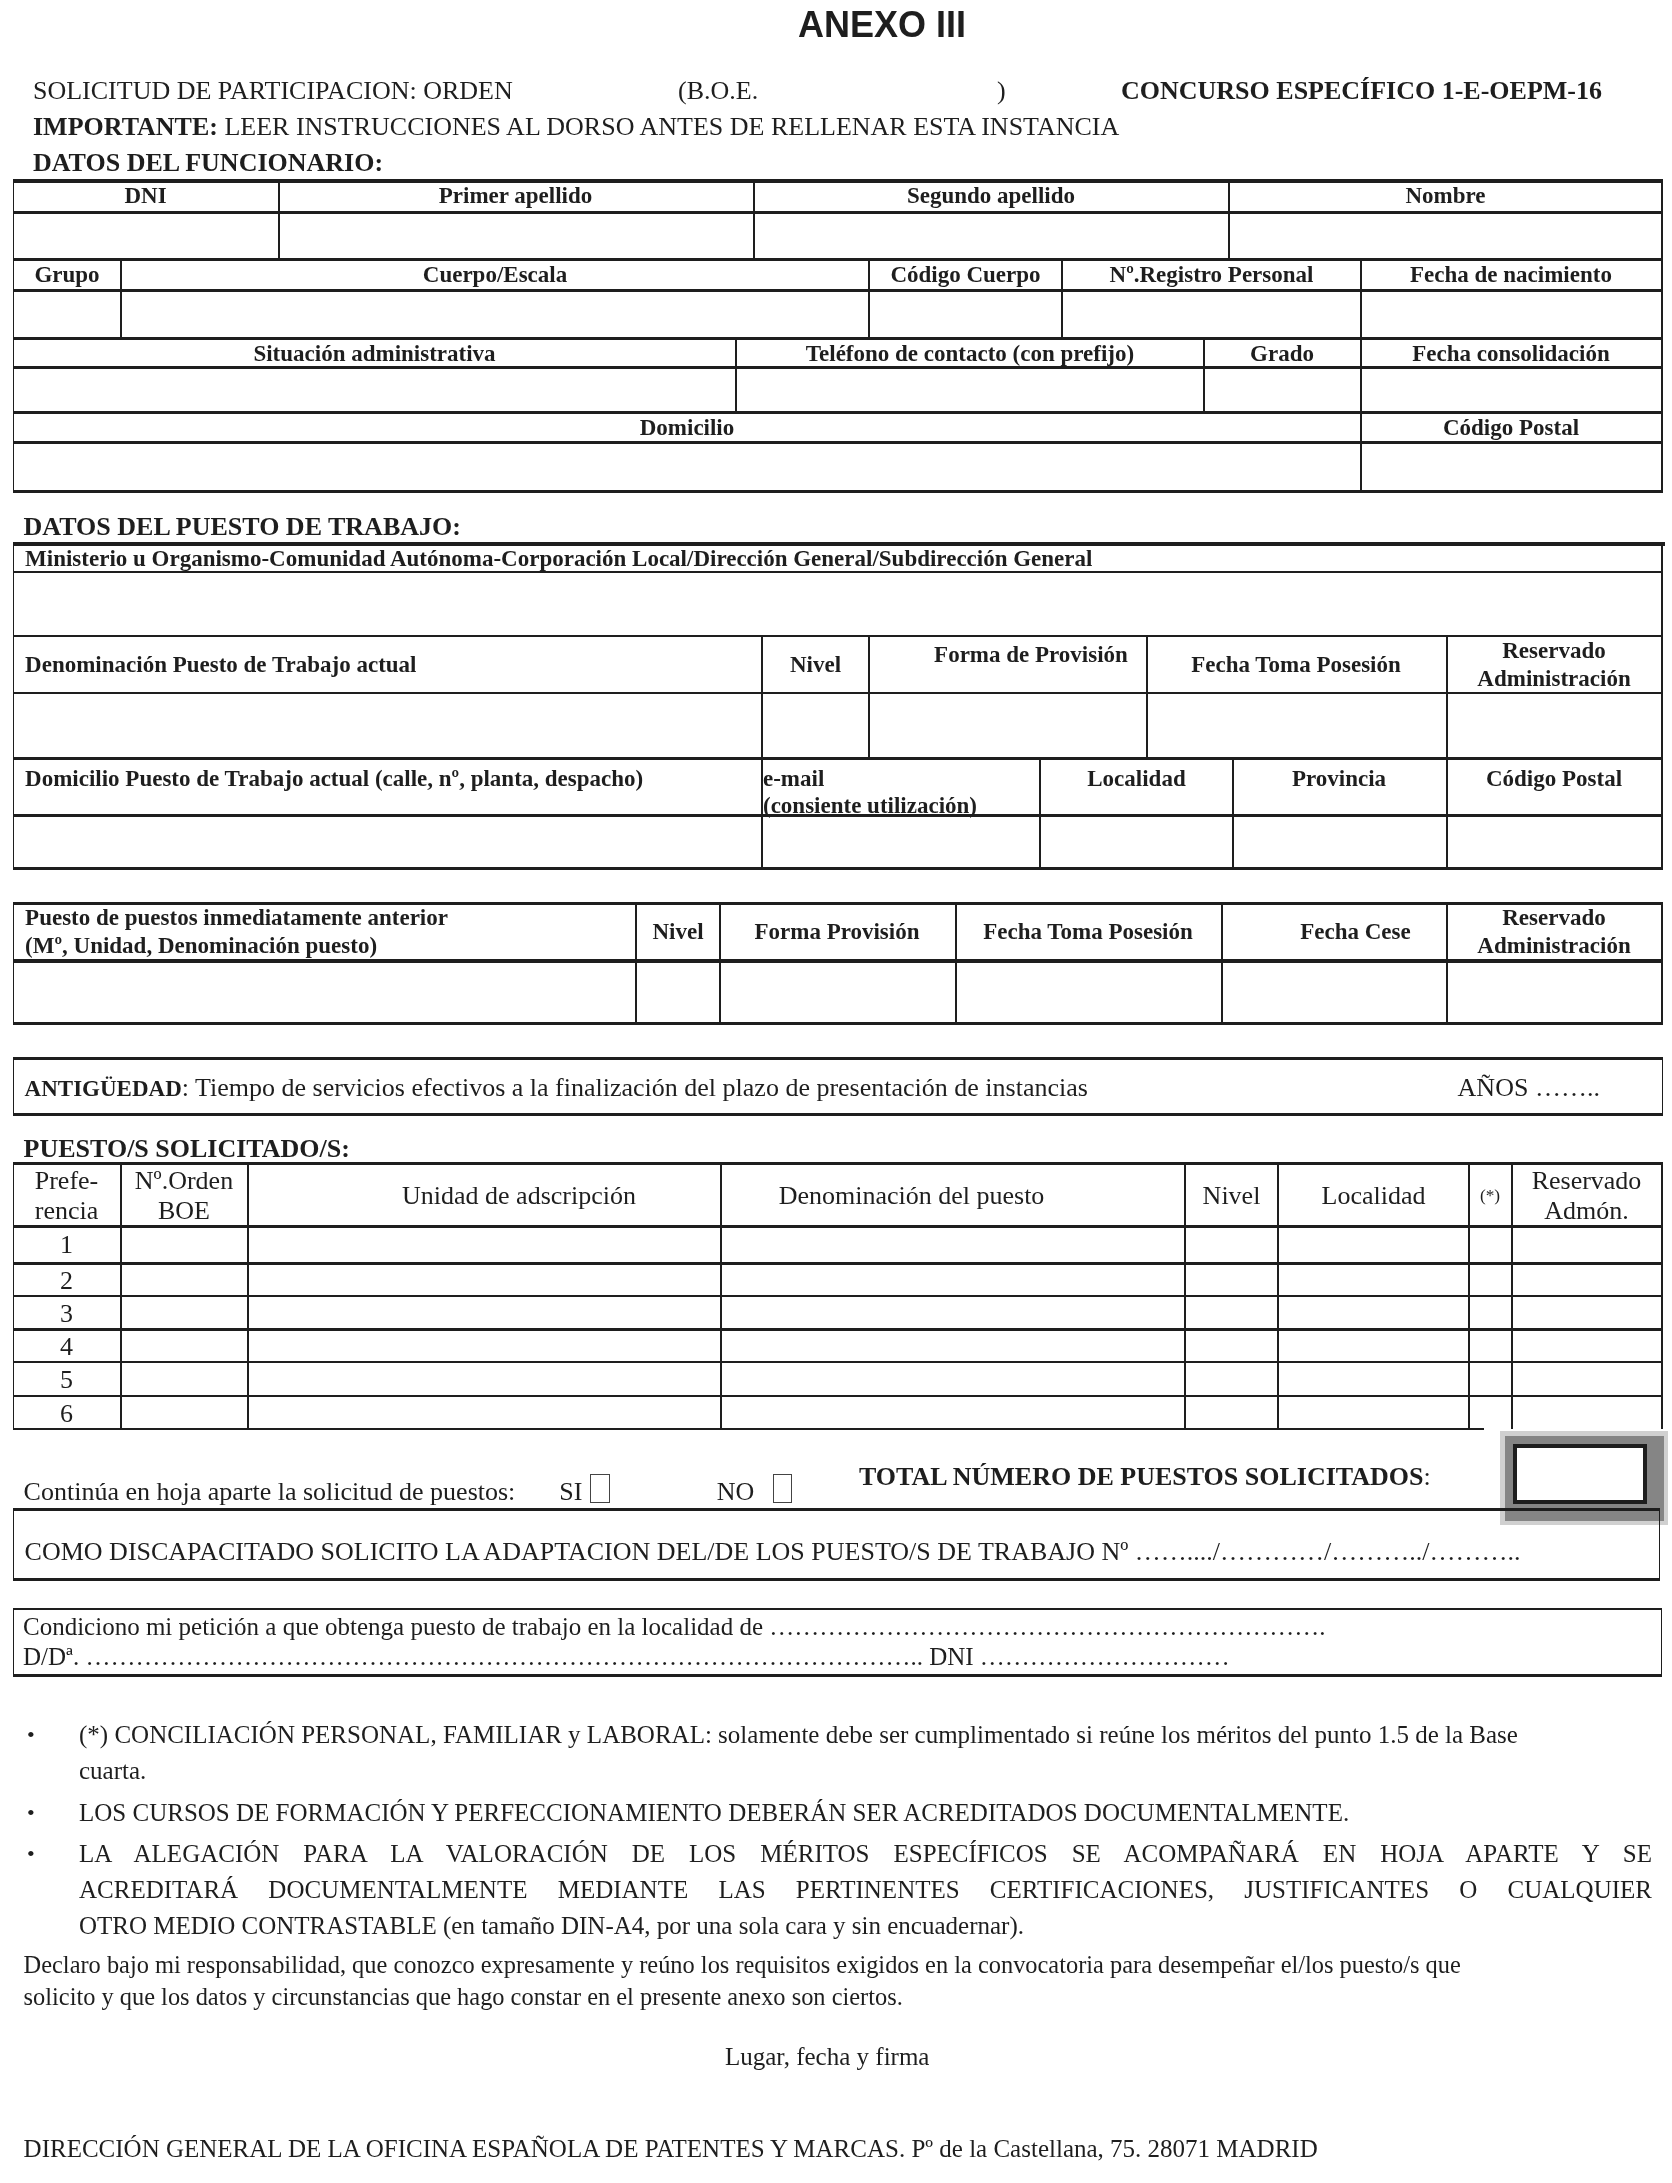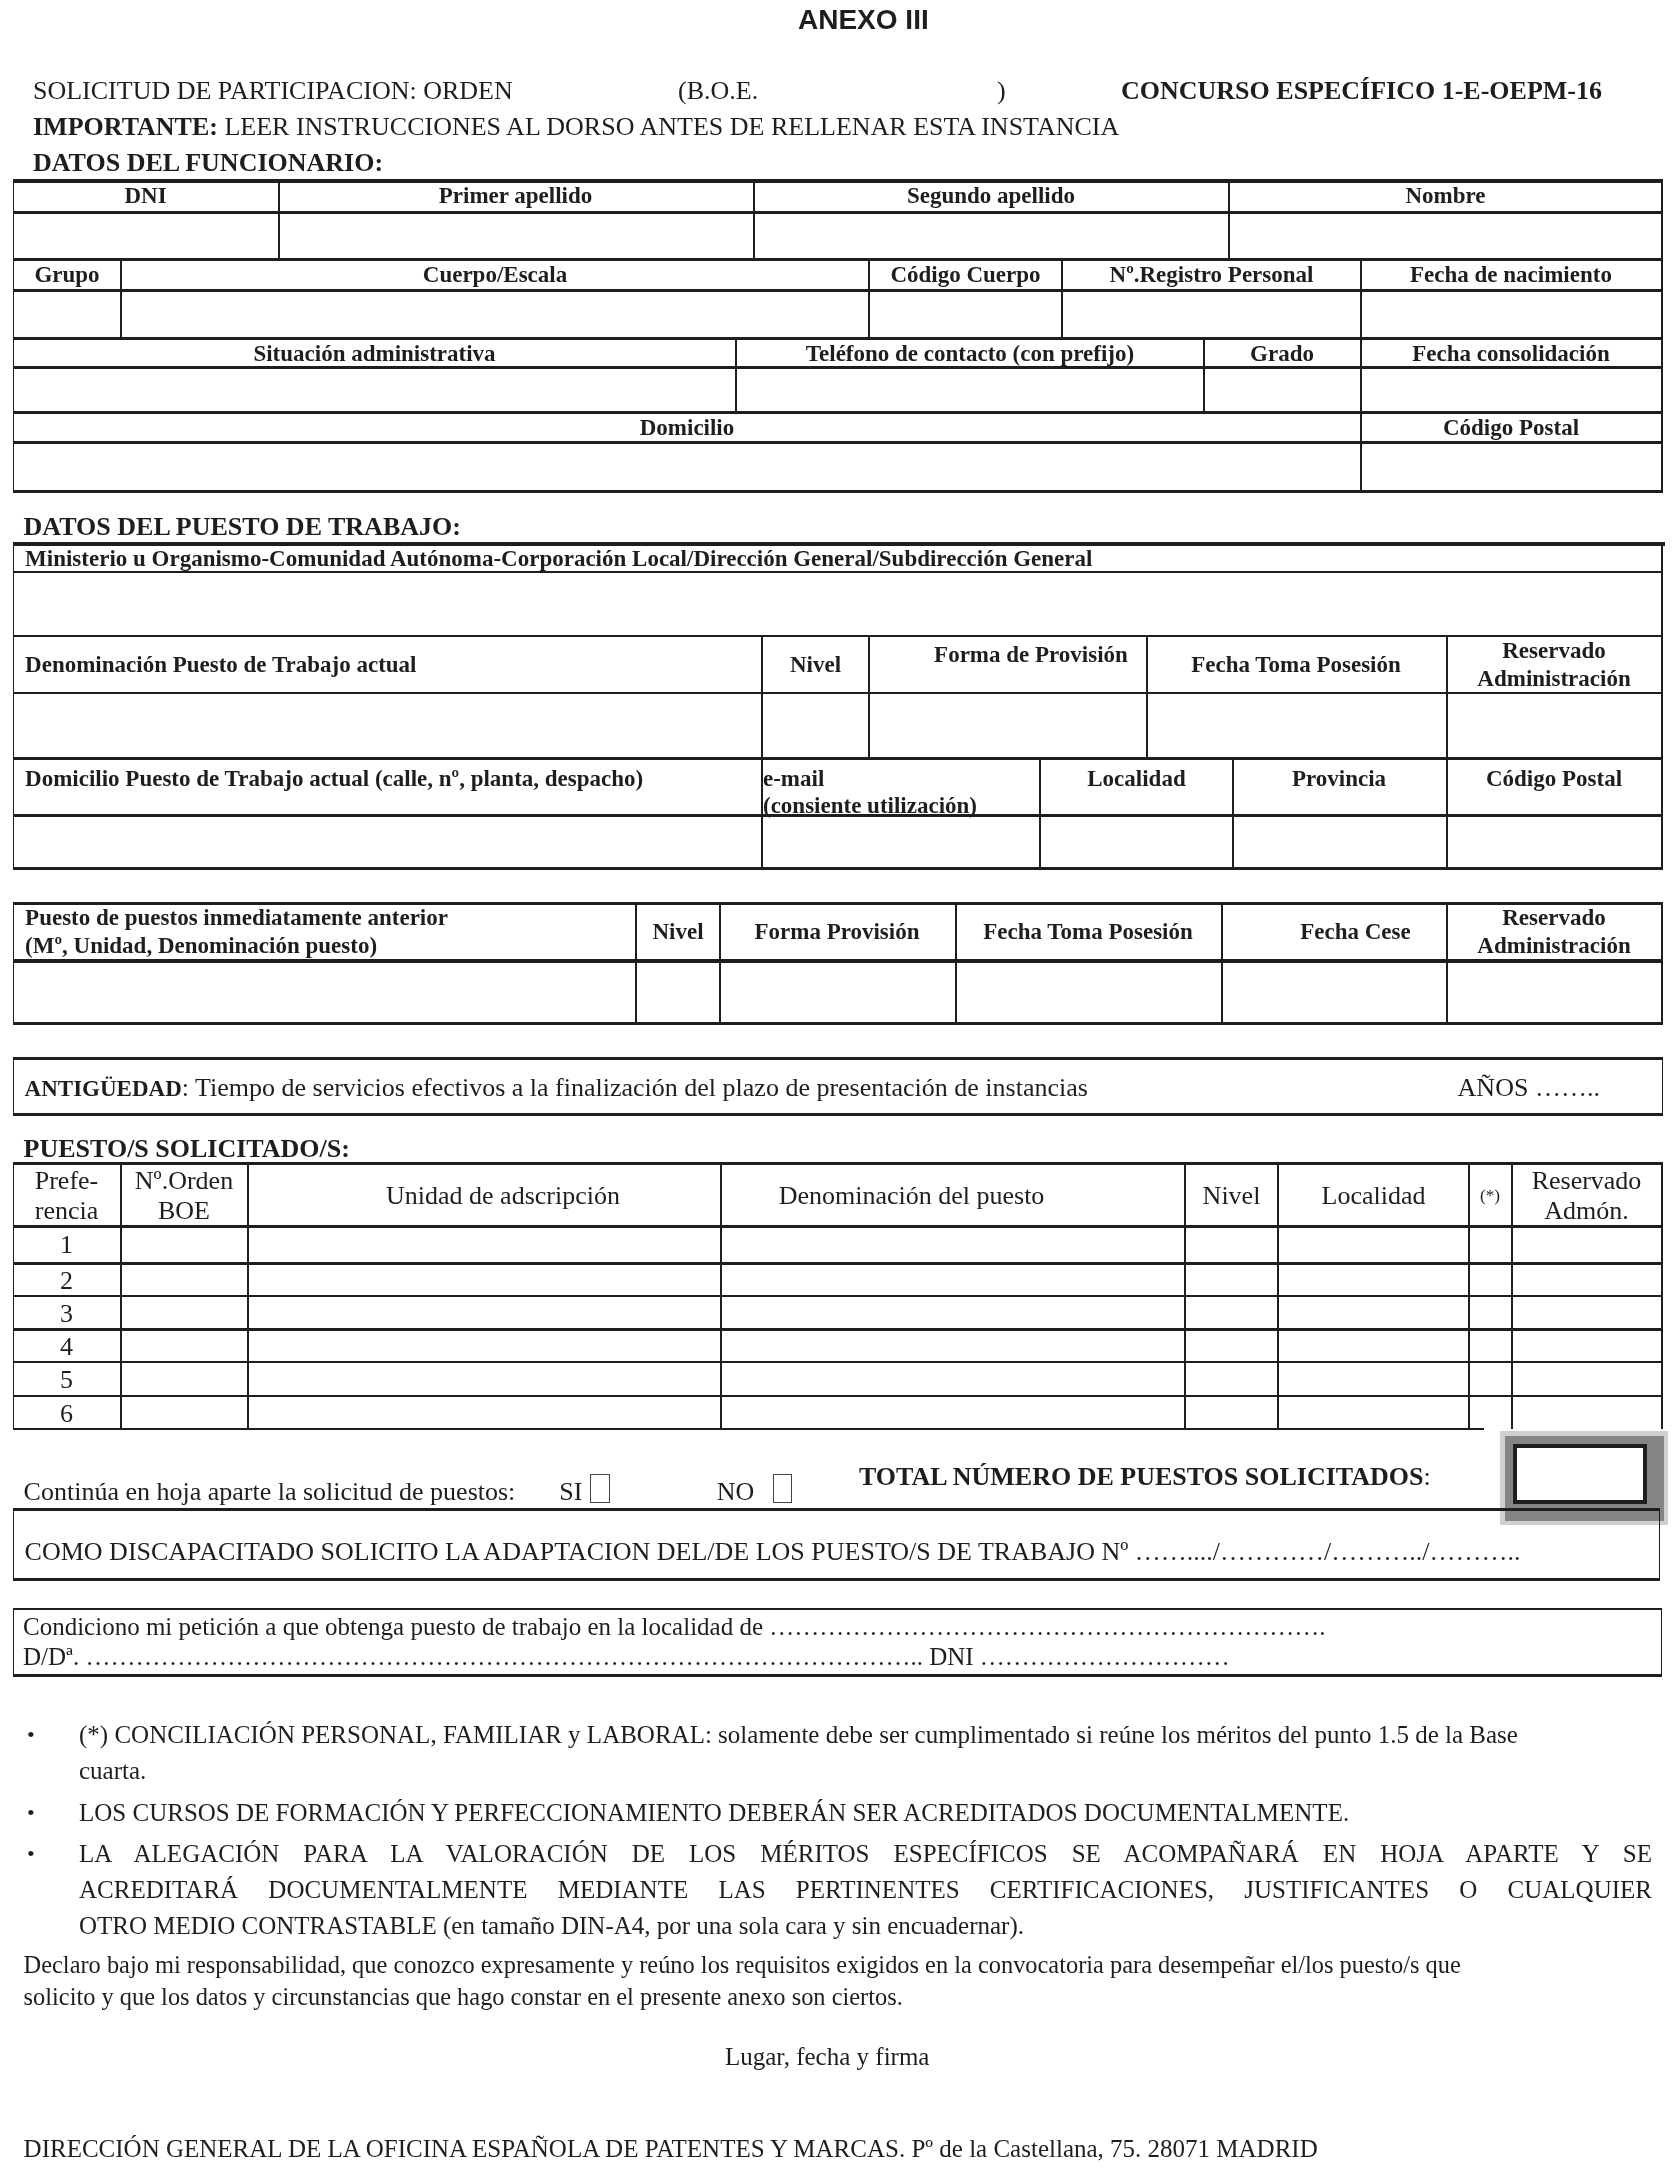--- a/index.html
+++ b/index.html
@@ -20,21 +20,21 @@
   .pcell{position:absolute;display:flex;align-items:center;justify-content:center;text-align:center;
          font-size:26px;line-height:1.15;}
   .chk{display:inline-block;width:17.3px;height:27px;border:1.6px solid #444;vertical-align:-3.1px;margin-left:11px;}
   .bullet{position:absolute;left:27px;font-size:22px;}
   .para{position:absolute;font-size:25px;line-height:36px;}
   .justify{text-align:justify;text-align-last:justify;}
 </style>
 </head>
 <body>
 
-<div class="t sans b" style="left:798px;top:4.7px;font-size:28px;">ANEXO III</div>
+<div class="t sans b" style="left:798px;top:4.7px;font-size:36px;">ANEXO III</div>
 
 <div class="t serif" style="left:33px;top:77px;font-size:26px;">SOLICITUD DE PARTICIPACION: ORDEN</div>
 <div class="t serif" style="left:678px;top:77px;font-size:26px;">(B.O.E.</div>
 <div class="t serif" style="left:997px;top:77px;font-size:26px;">)</div>
 <div class="t serif b" style="left:1121px;top:77px;font-size:26px;">CONCURSO ESPECÍFICO 1-E-OEPM-16</div>
 
 <div class="t serif" style="left:33px;top:113px;font-size:26px;">
   <span class="b">IMPORTANTE:</span><span> LEER INSTRUCCIONES AL DORSO ANTES DE RELLENAR ESTA INSTANCIA</span>
 </div>
 
@@ -220,21 +220,21 @@
   <div class="vl" style="left:720px;top:1162px;height:267px;"></div>
   <div class="vl" style="left:1184px;top:1162px;height:267px;"></div>
   <div class="vl" style="left:1277px;top:1162px;height:267px;"></div>
   <div class="vl" style="left:1468px;top:1162px;height:267px;"></div>
   <div class="vl" style="left:1511px;top:1162px;height:267px;"></div>
 
   <div class="pcell" style="left:14px;top:1166px;width:105px;height:60px;white-space:pre;">Prefe-
 rencia</div>
   <div class="pcell" style="left:121px;top:1166px;width:126px;height:60px;white-space:pre;">Nº.Orden
 BOE</div>
-  <div class="pcell" style="left:249px;top:1166px;width:508px;height:60px;">Unidad de adscripción</div>
+  <div class="pcell" style="left:249px;top:1166px;width:508px;height:60px;padding-left:16px;">Unidad de adscripción</div>
   <div class="pcell" style="left:680px;top:1166px;width:463px;height:60px;">Denominación del puesto</div>
   <div class="pcell" style="left:1186px;top:1166px;width:91px;height:60px;">Nivel</div>
   <div class="pcell" style="left:1279px;top:1166px;width:189px;height:60px;">Localidad</div>
   <div class="pcell" style="left:1469px;top:1166px;width:42px;height:60px;font-size:17.3px;">(*)</div>
   <div class="pcell" style="left:1512px;top:1166px;width:149px;height:60px;white-space:pre;">Reservado
 Admón.</div>
 
   <div class="abs" style="left:0;top:1228px;">
     <div class="pcell" style="left:14px;top:0;width:105px;height:33px;">1</div>
     <div class="field" style="left:121px;top:0;width:126px;height:33px;"></div>

